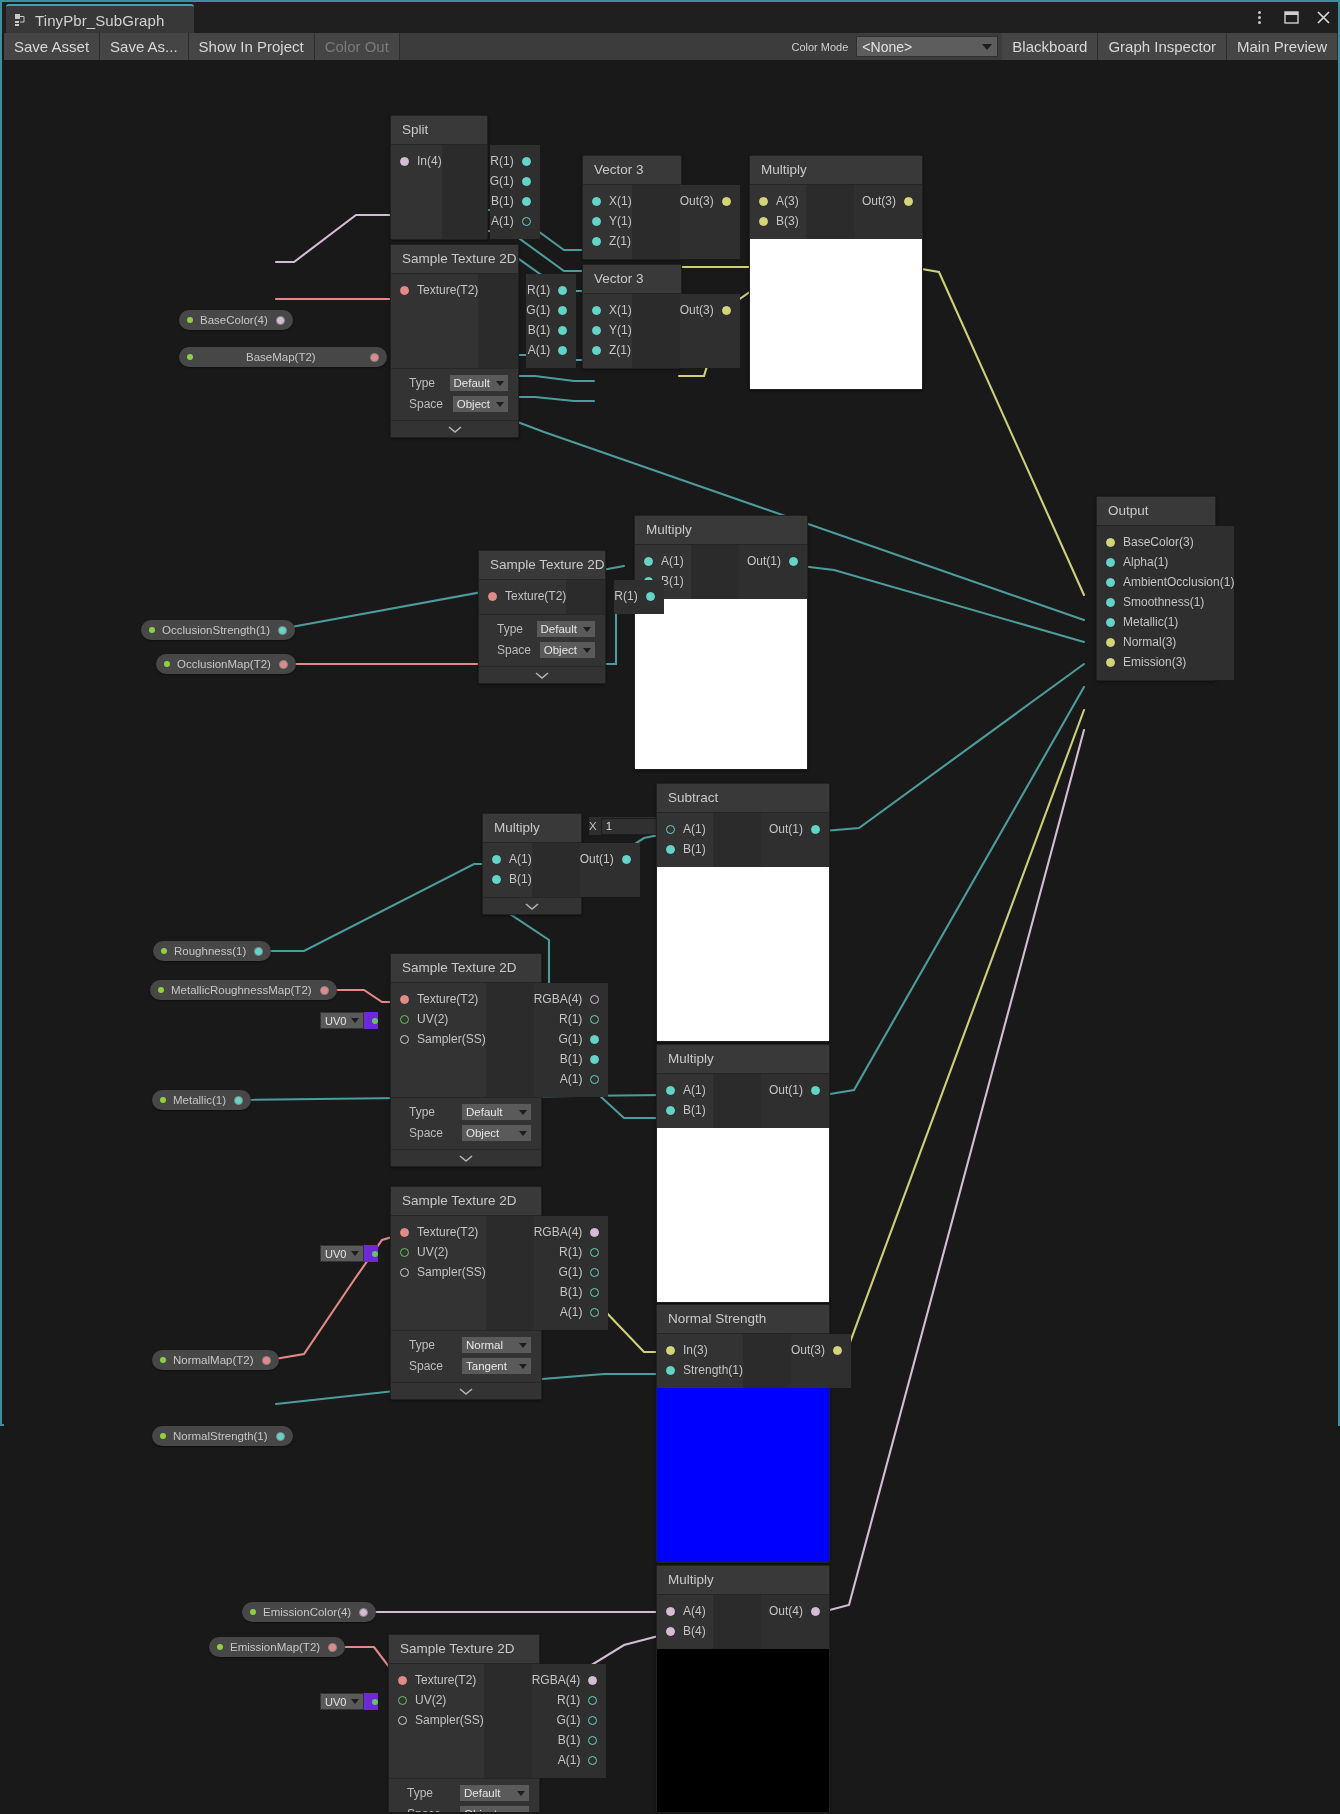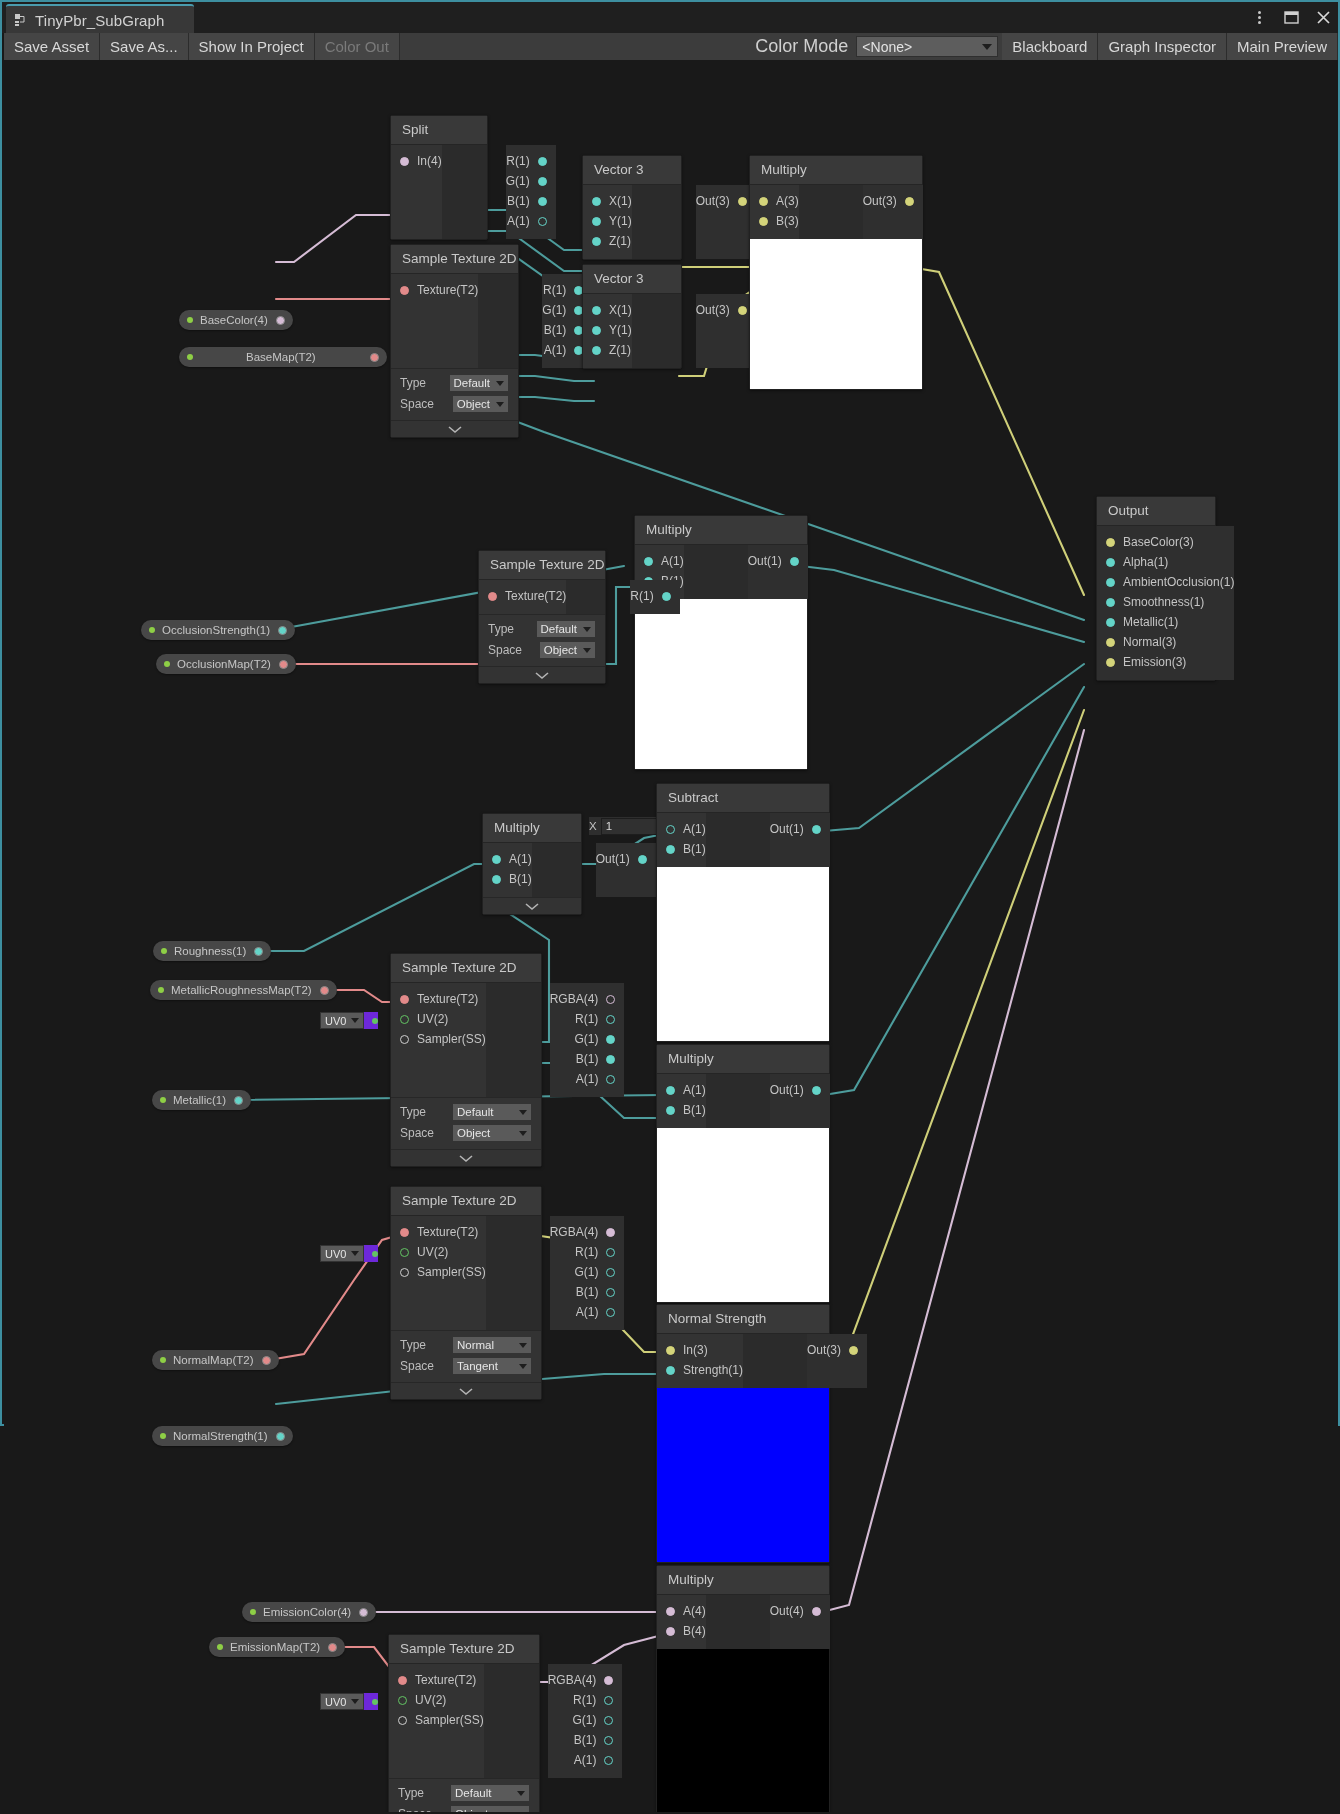--- a/index.html
+++ b/index.html
@@ -22,48 +22,48 @@
   .dots i{width:3px;height:3px;background:#c8c8c8;border-radius:50%;display:block;}
 
   
   #toolbar{position:absolute;left:2px;top:31px;width:1334px;height:27px;background:#3c3c3c;
            display:flex;align-items:stretch;border-bottom:1px solid #232323;}
   .tbtn{display:flex;align-items:center;padding:0 10px;font-size:15px;color:#d8d8d8;
         background:#454545;border-right:1px solid #2c2c2c;white-space:nowrap;}
   .tbtn.disabled{color:#7a7a7a;}
   .tbsep{flex:1 1 auto;background:#3c3c3c;}
   #colormode-wrap{display:flex;align-items:center;background:#3c3c3c;padding-right:4px;gap:8px;}
-  #colormode-label{font-size:18px;color:#d0d0d0;}
+  #colormode-label{font-size:11px;color:#d0d0d0;}
   .tdropdown{display:flex;align-items:center;justify-content:space-between;
       background:#5d5d5d;border:1px solid #2f2f2f;height:19px;min-width:130px;
       padding:0 5px;font-size:14px;color:#e3e3e3;}
   .tdropdown .caret{width:0;height:0;border-left:5px solid transparent;
       border-right:5px solid transparent;border-top:6px solid #1e1e1e;margin-left:8px;}
 
   
   #canvas{position:absolute;left:2px;top:58px;width:1334px;height:1752px;background:#191919;overflow:hidden;}
   #wires{position:absolute;left:0;top:0;width:1334px;height:1752px;pointer-events:none;}
 
   
   .node{position:absolute;background:#2b2b2b;border:1px solid #212121;border-radius:2px;
         box-shadow:0 1px 3px rgba(0,0,0,.45);}
   .node .title{height:28px;line-height:28px;padding-left:11px;font-size:13.5px;color:#c9c9c9;
         background:#393939;border-bottom:1px solid #252525;}
-  .ports{display:flex;gap:16px;}
+  .ports{display:flex;}
   .pin-col{flex:1 1 auto;padding:6px 0 8px 0;background:#333333;}
   .pout-col{flex:1 1 auto;padding:6px 0 8px 0;background:#2f2f2f;margin-left:48px;}
   .prow{display:flex;align-items:center;height:20px;font-size:12px;color:#c5c5c5;white-space:nowrap;}
   .prow.in{padding-left:9px;}
   .prow.out{justify-content:flex-end;padding-right:9px;}
   .slot{width:9px;height:9px;border-radius:50%;border:1.6px solid #888;box-sizing:border-box;flex:0 0 auto;}
   .slot.f{background:#4f4f4f;}
   .prow.in .slot{margin-right:8px;}
   .prow.out .slot{margin-left:8px;}
   .plabel{line-height:20px;}
-  .node .settings{background:#333333;border-top:1px solid #272727;padding:5px 9px 4px 9px;}
+  .node .settings{background:#333333;border-top:1px solid #272727;padding:5px 9px 4px 18px;}
   .srow{display:flex;align-items:center;height:18px;margin-bottom:3px;}
   .slabel{font-size:12px;color:#bdbdbd;width:52px;}
   .sdd{flex:1 1 auto;display:flex;align-items:center;justify-content:space-between;
        background:#5a5a5a;border:1px solid #333;height:16px;padding:0 4px;font-size:11.5px;color:#e6e6e6;}
   .sdd .caret{width:0;height:0;border-left:4px solid transparent;border-right:4px solid transparent;
        border-top:5px solid #1d1d1d;margin-left:6px;}
   .collapse{height:16px;background:#333333;border-top:1px solid #272727;
        display:flex;align-items:center;justify-content:center;}
   .collapse svg{display:block;}
   .preview{background:#fff;}

